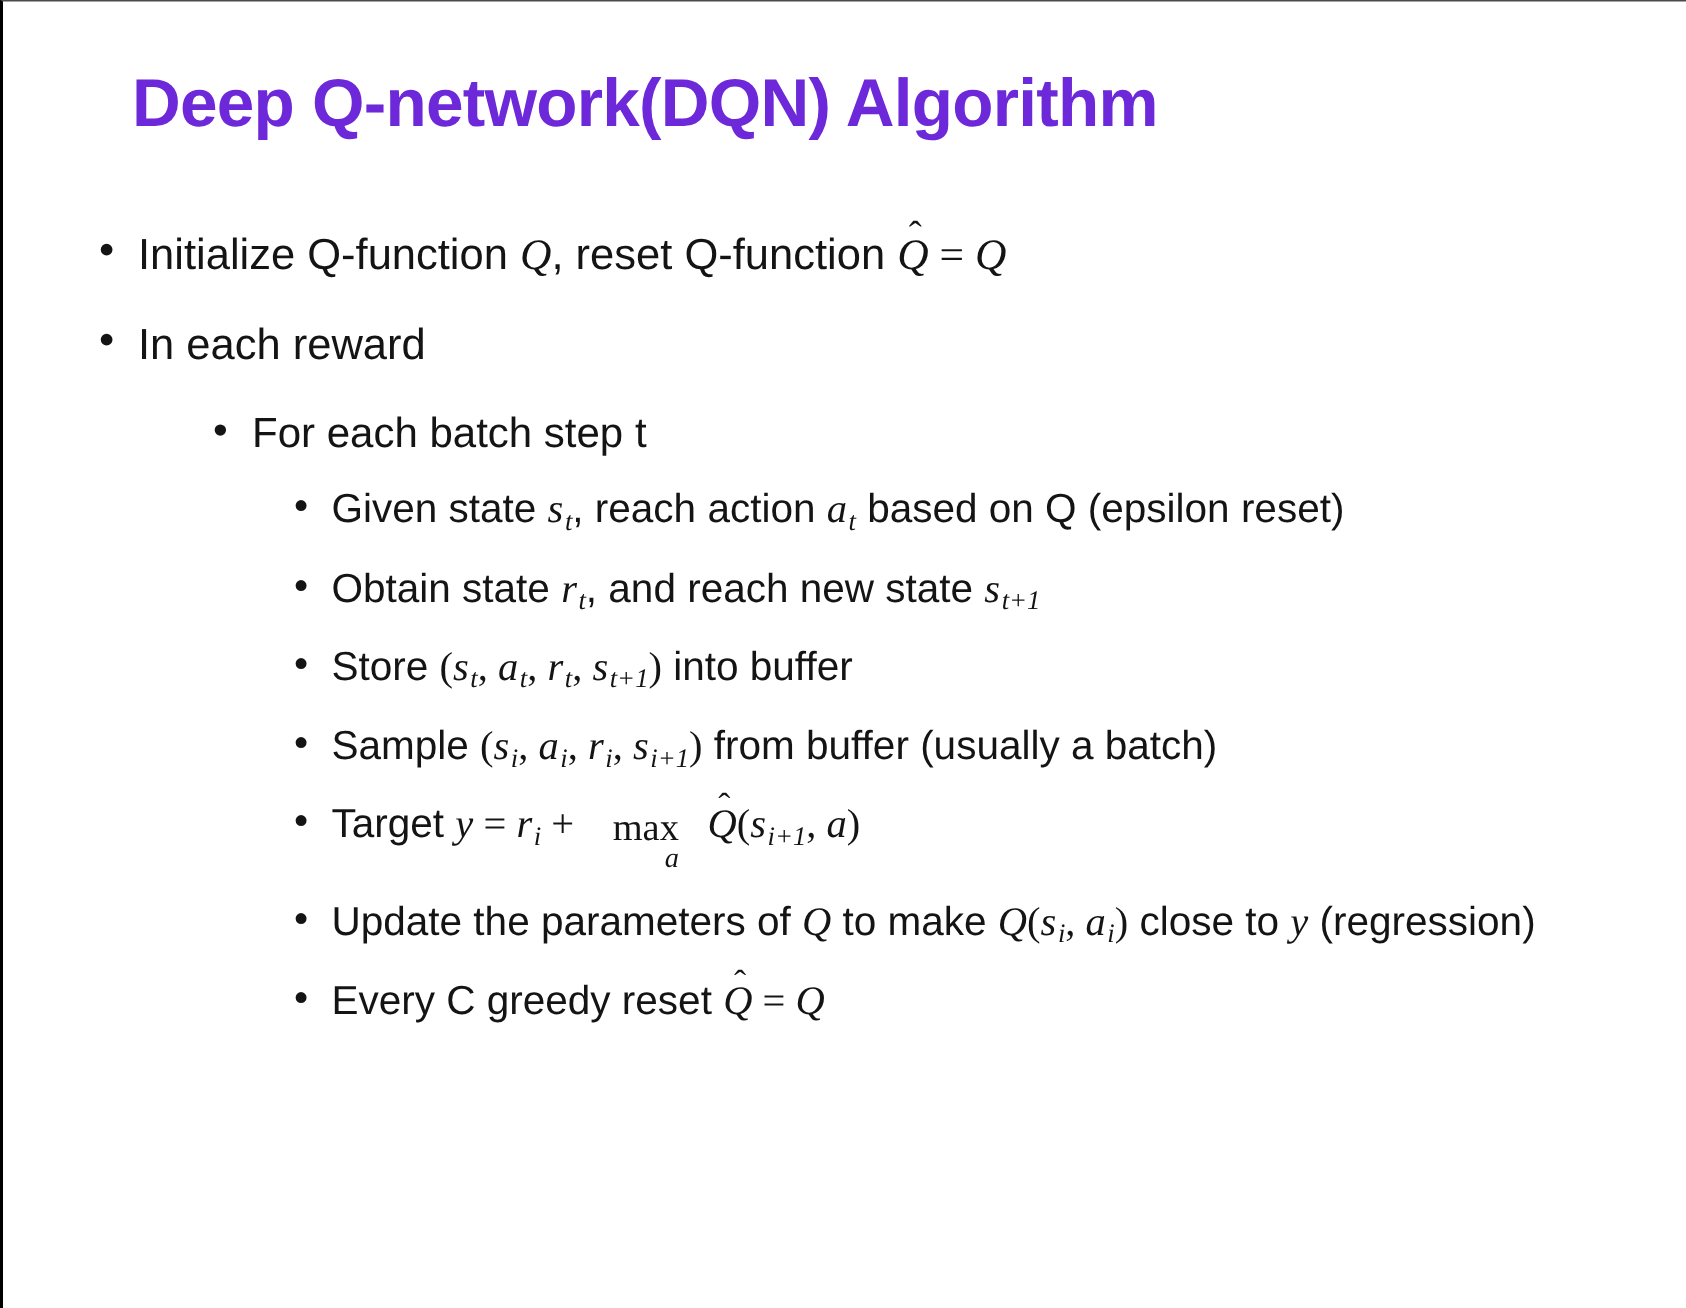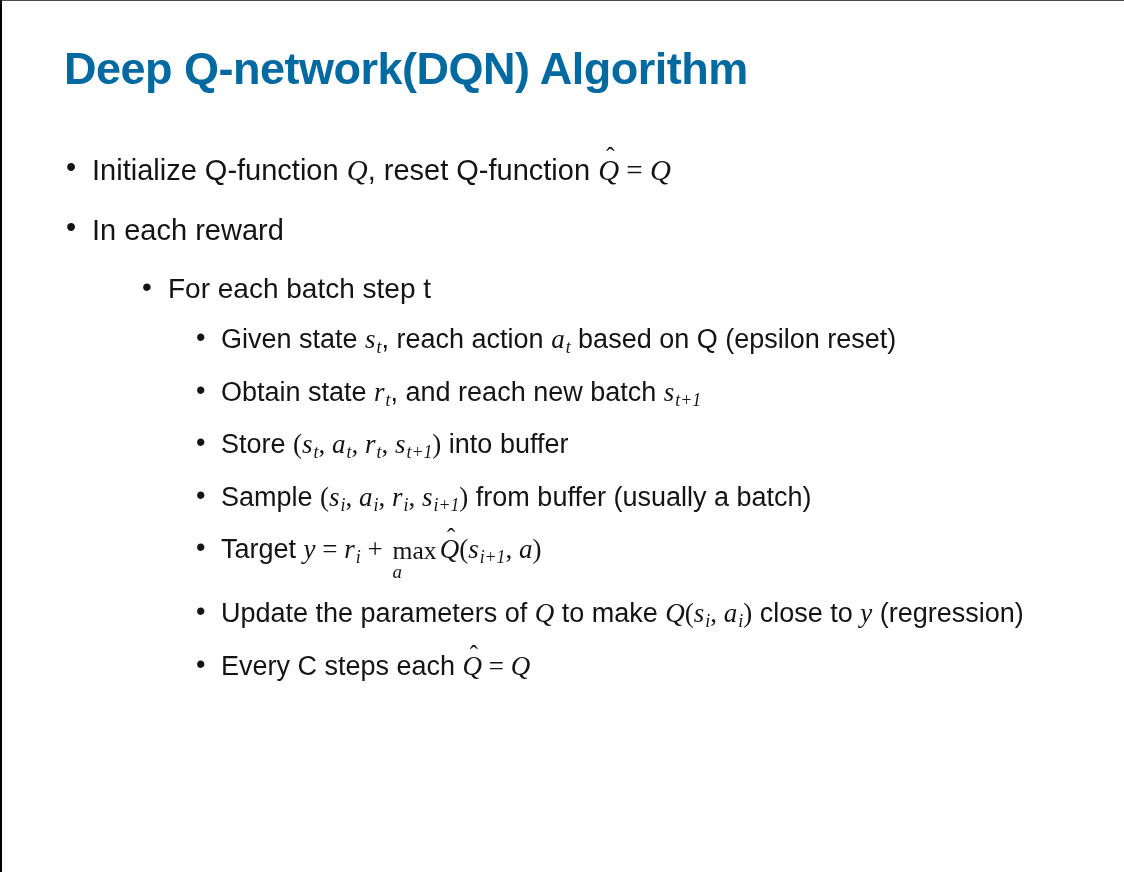--- a/index.html
+++ b/index.html
@@ -10,22 +10,22 @@
     font-family: "Liberation Sans", sans-serif;
     border-left: 2px solid #000;
     border-top: 1px solid #4a4a4a;
     box-sizing: border-box;
     overflow: hidden;
   }
   .slide-title {
     font-size: 45px;
     font-weight: 700;
     letter-spacing: -0.5px;
-    color: #0369a1;
-    margin: 42px 40px 0 62px;
+    color: #6d28d9;
+    margin: 42px 40px 0 86px;
     line-height: 1.15;
   }
   ul.bullets {
     list-style: none;
     margin: 56px 0 0 0;
     padding: 0;
   }
   li.bullet {
     display: flex;
     align-items: flex-start;
@@ -50,24 +50,24 @@
   .hatwrap .hat {
     position: absolute;
     left: 58%; transform: translateX(-50%);
     top: -0.42em;
     font-size: 0.9em;
     font-family: "Liberation Serif", serif;
     font-style: normal;
   }
   .maxunder {
     display: inline-block;
-    text-align: left;
+    text-align: right;
     vertical-align: -0.75em;
     line-height: 0.95;
-    margin: 0 3px;
+    margin: 0 19px;
   }
   .maxunder .word { display: block; font-family: "Liberation Serif", serif; font-size: 0.95em; }
   .maxunder .under { display: block; font-family: "Liberation Serif", serif; font-style: italic; font-size: 0.7em; }
 </style>
 </head>
 <body>
 
 <div class="slide">
   <h1 class="slide-title">Deep Q-network(DQN) Algorithm</h1>
   <ul class="bullets">
@@ -82,36 +82,36 @@
       <li class="bullet level2">
         <span class="marker">•</span>
         <span class="content"><span class="txt">For each batch step t</span></span>
       </li>
       <li class="bullet level3">
         <span class="marker">•</span>
         <span class="content"><span class="txt">Given state </span><span class="msgroup"><span class="mi">s</span><span class="msub">t</span></span><span class="txt">, reach action </span><span class="msgroup"><span class="mi">a</span><span class="msub">t</span></span><span class="txt"> based on Q (epsilon reset)</span></span>
       </li>
       <li class="bullet level3">
         <span class="marker">•</span>
-        <span class="content"><span class="txt">Obtain state </span><span class="msgroup"><span class="mi">r</span><span class="msub">t</span></span><span class="txt">, and reach new batch </span><span class="msgroup"><span class="mi">s</span><span class="msub">t+1</span></span></span>
+        <span class="content"><span class="txt">Obtain state </span><span class="msgroup"><span class="mi">r</span><span class="msub">t</span></span><span class="txt">, and reach new state </span><span class="msgroup"><span class="mi">s</span><span class="msub">t+1</span></span></span>
       </li>
       <li class="bullet level3">
         <span class="marker">•</span>
         <span class="content"><span class="txt">Store </span><span class="mp">(</span><span class="msgroup"><span class="mi">s</span><span class="msub">t</span></span><span class="mp">, </span><span class="msgroup"><span class="mi">a</span><span class="msub">t</span></span><span class="mp">, </span><span class="msgroup"><span class="mi">r</span><span class="msub">t</span></span><span class="mp">, </span><span class="msgroup"><span class="mi">s</span><span class="msub">t+1</span></span><span class="mp">)</span><span class="txt"> into buffer</span></span>
       </li>
       <li class="bullet level3">
         <span class="marker">•</span>
         <span class="content"><span class="txt">Sample </span><span class="mp">(</span><span class="msgroup"><span class="mi">s</span><span class="msub">i</span></span><span class="mp">, </span><span class="msgroup"><span class="mi">a</span><span class="msub">i</span></span><span class="mp">, </span><span class="msgroup"><span class="mi">r</span><span class="msub">i</span></span><span class="mp">, </span><span class="msgroup"><span class="mi">s</span><span class="msub">i+1</span></span><span class="mp">)</span><span class="txt"> from buffer (usually a batch)</span></span>
       </li>
       <li class="bullet level3">
         <span class="marker">•</span>
         <span class="content"><span class="txt">Target </span><span class="mi">y</span><span class="mp"> = </span><span class="msgroup"><span class="mi">r</span><span class="msub">i</span></span><span class="mp"> + </span><span class="maxunder"><span class="word">max</span><span class="under">a</span></span><span class="hatwrap"><span class="hat">ˆ</span><span class="mi">Q</span></span><span class="mp">(</span><span class="msgroup"><span class="mi">s</span><span class="msub">i+1</span></span><span class="mp">, </span><span class="mi">a</span><span class="mp">)</span></span>
       </li>
       <li class="bullet level3">
         <span class="marker">•</span>
         <span class="content"><span class="txt">Update the parameters of </span><span class="mi">Q</span><span class="txt"> to make </span><span class="mi">Q</span><span class="mp">(</span><span class="msgroup"><span class="mi">s</span><span class="msub">i</span></span><span class="mp">, </span><span class="msgroup"><span class="mi">a</span><span class="msub">i</span></span><span class="mp">)</span><span class="txt"> close to </span><span class="mi">y</span><span class="txt"> (regression)</span></span>
       </li>
       <li class="bullet level3">
         <span class="marker">•</span>
-        <span class="content"><span class="txt">Every C steps each </span><span class="hatwrap"><span class="hat">ˆ</span><span class="mi">Q</span></span><span class="mp"> = </span><span class="mi">Q</span></span>
+        <span class="content"><span class="txt">Every C greedy reset </span><span class="hatwrap"><span class="hat">ˆ</span><span class="mi">Q</span></span><span class="mp"> = </span><span class="mi">Q</span></span>
       </li>
     </ul>
 </div>
 
 </body></html>

